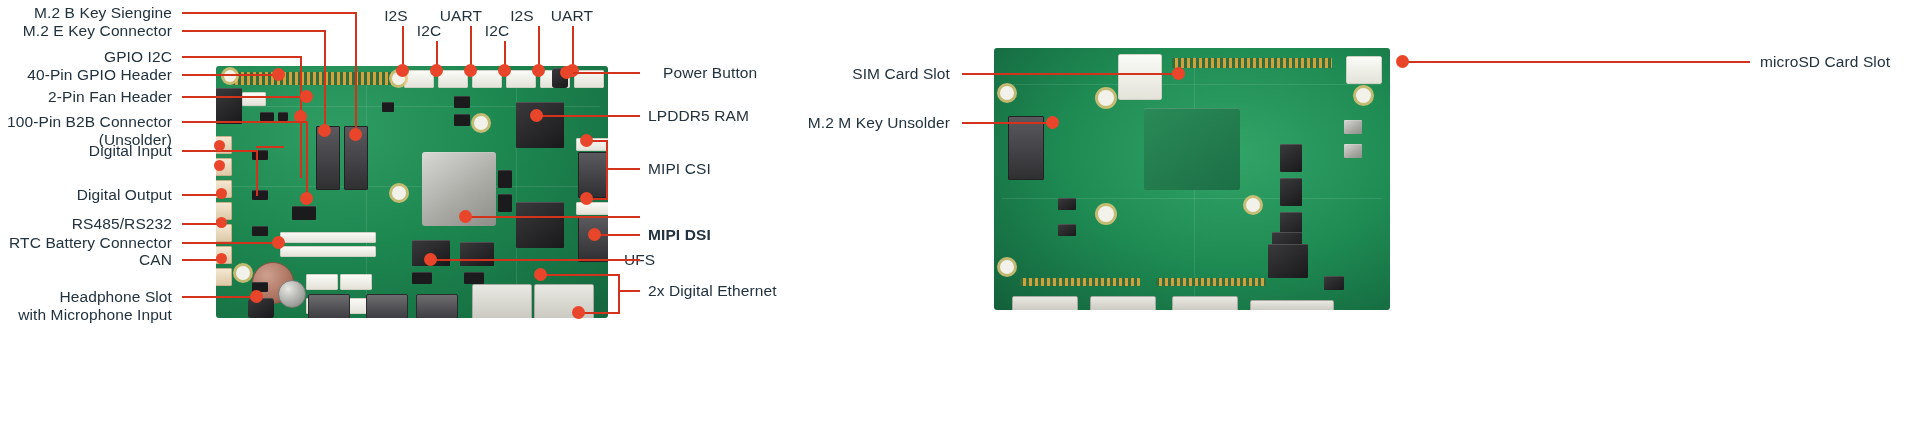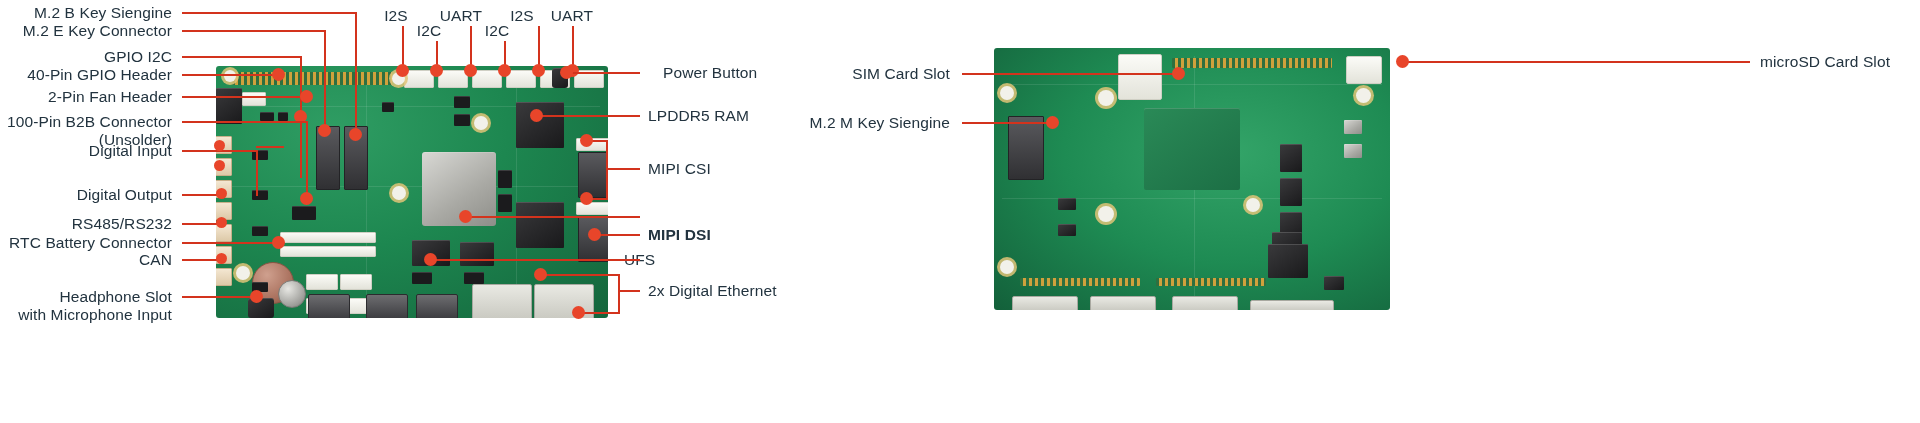--- a/index.html
+++ b/index.html
@@ -370,21 +370,21 @@
   <div class="ln v" style="left:618px; top:274px; height:40px;"></div>
   <div class="ln h" style="left:540px; top:274px; width:80px;"></div>
   <div class="ln h" style="left:578px; top:312px; width:42px;"></div>
   <div class="dot" style="left:534px; top:268px;"></div>
   <div class="dot" style="left:572px; top:306px;"></div>
 
   <div class="label r" style="left:700px; top:65px; width:250px;">SIM Card Slot</div>
   <div class="ln h" style="left:962px; top:73px; width:216px;"></div>
   <div class="dot" style="left:1172px; top:67px;"></div>
 
-  <div class="label r" style="left:700px; top:114px; width:250px;">M.2 M Key Siengine</div>
+  <div class="label r" style="left:700px; top:114px; width:250px;">M.2 M Key Unsolder</div>
   <div class="ln h" style="left:962px; top:122px; width:90px;"></div>
   <div class="dot" style="left:1046px; top:116px;"></div>
 
   <div class="label l" style="left:1760px; top:53px; width:200px;">microSD Card Slot</div>
   <div class="ln h" style="left:1402px; top:61px; width:348px;"></div>
   <div class="dot" style="left:1396px; top:55px;"></div>
 
 </div>
 
 </body></html>

